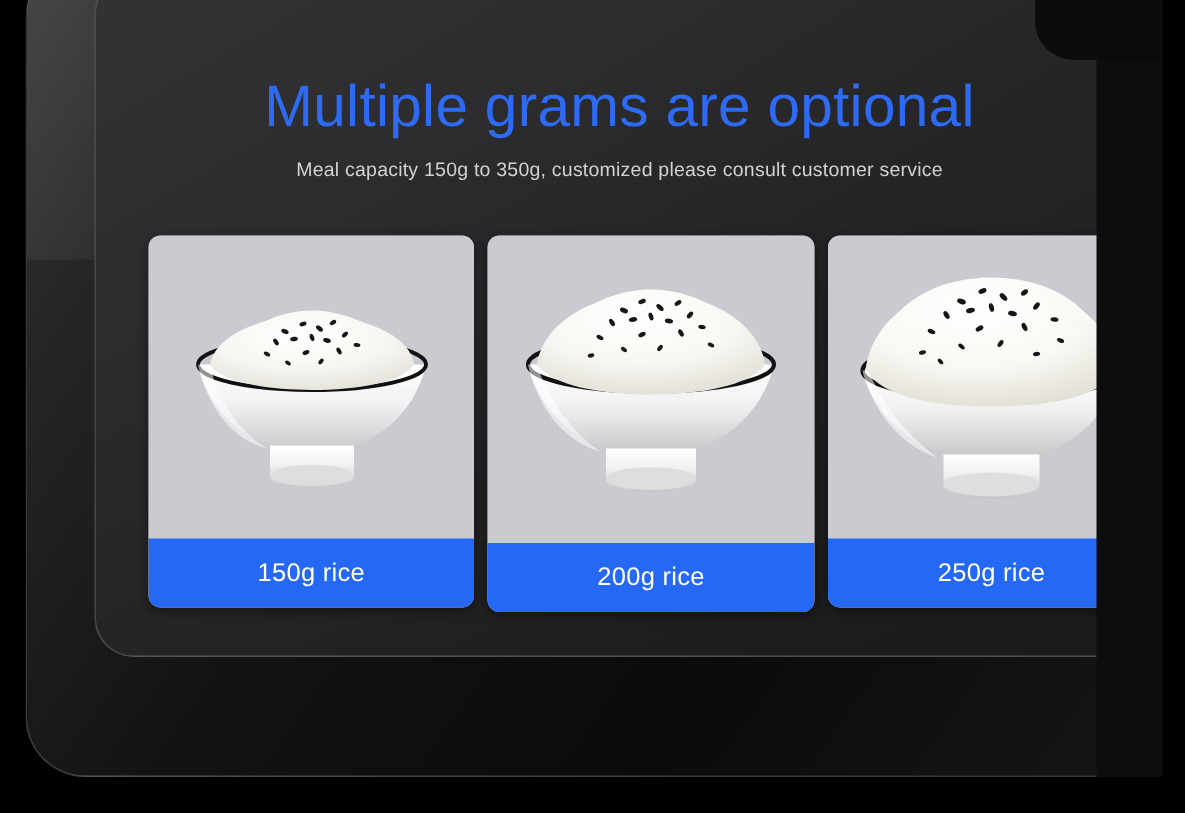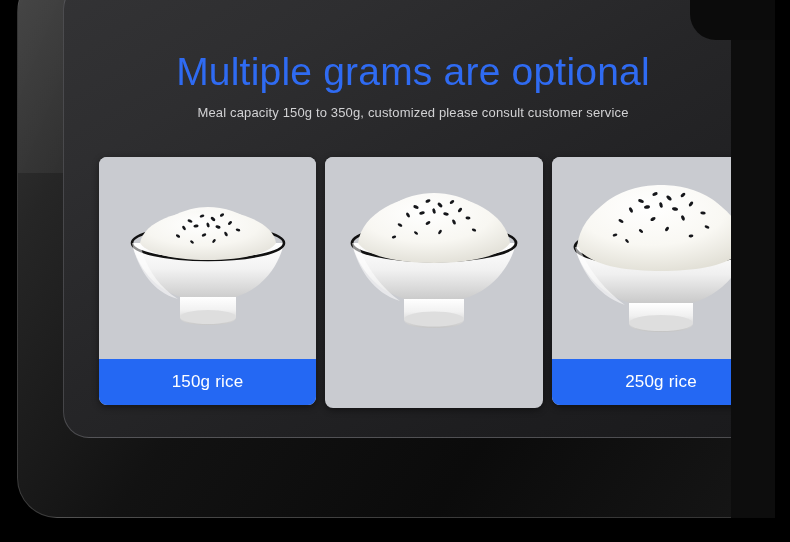--- a/index.html
+++ b/index.html
@@ -270,20 +270,21 @@
                   <ellipse cx="80" cy="48" rx="2.3" ry="1.3" transform="rotate(38 80 48)"></ellipse>
                   <ellipse cx="58" cy="52" rx="2.2" ry="1.3" transform="rotate(-15 58 52)"></ellipse>
                   <ellipse cx="138" cy="45" rx="2.3" ry="1.3" transform="rotate(25 138 45)"></ellipse>
                 </g>
                 <path d="M68 114 L68 134 C68 141 82 143 98 143 C114 143 128 141 128 134 L128 114 Z" fill="url(#bowl2)"></path>
                 <ellipse cx="98" cy="134" rx="30" ry="7.5" fill="#dedede"></ellipse>
                 <path d="M16 58 C16 58 24 104 64 116 C42 100 28 78 22 58 Z" fill="rgba(255,255,255,0.55)"></path>
               </svg>
             </div>
           </div>
+          <div class="card-label">200g rice</div>
         </div>
 
         <div class="card card-3">
           <div class="card-image">
             <div class="bowl-wrap w3">
               <svg class="bowl-svg" viewBox="0 0 208 156" xmlns="http://www.w3.org/2000/svg">
                 <defs>
                   <radialGradient id="rice3" cx="44%" cy="24%" r="82%">
                     <stop offset="0%" stop-color="#ffffff"></stop>
                     <stop offset="55%" stop-color="#f9f8f3"></stop>

